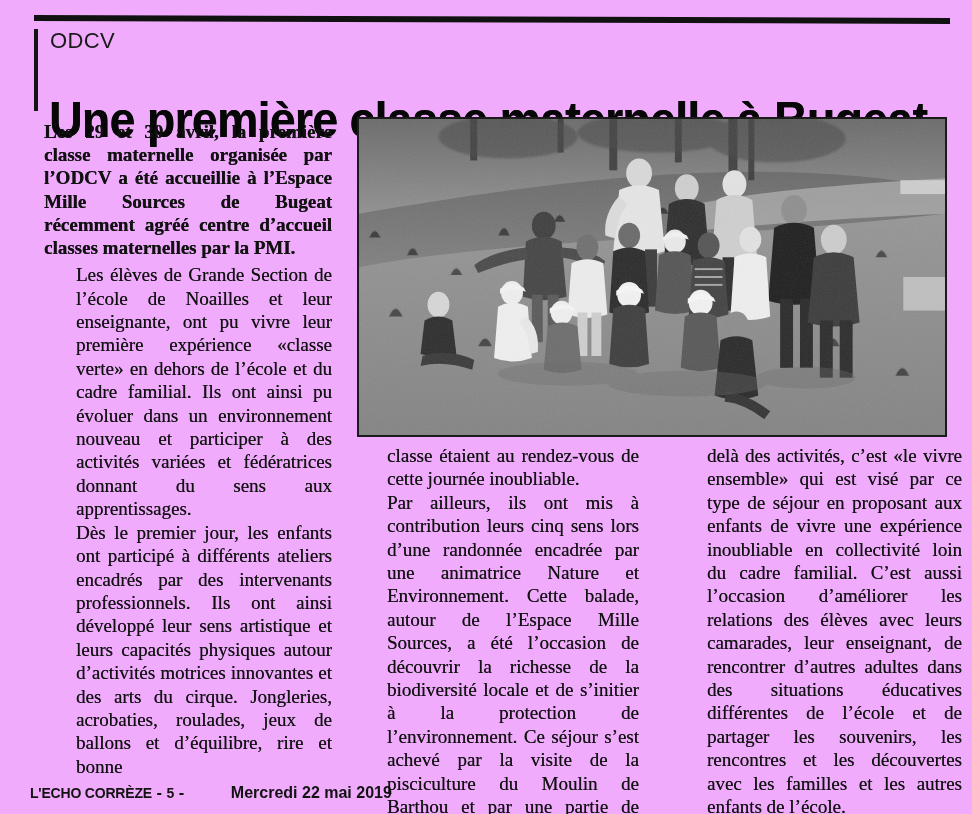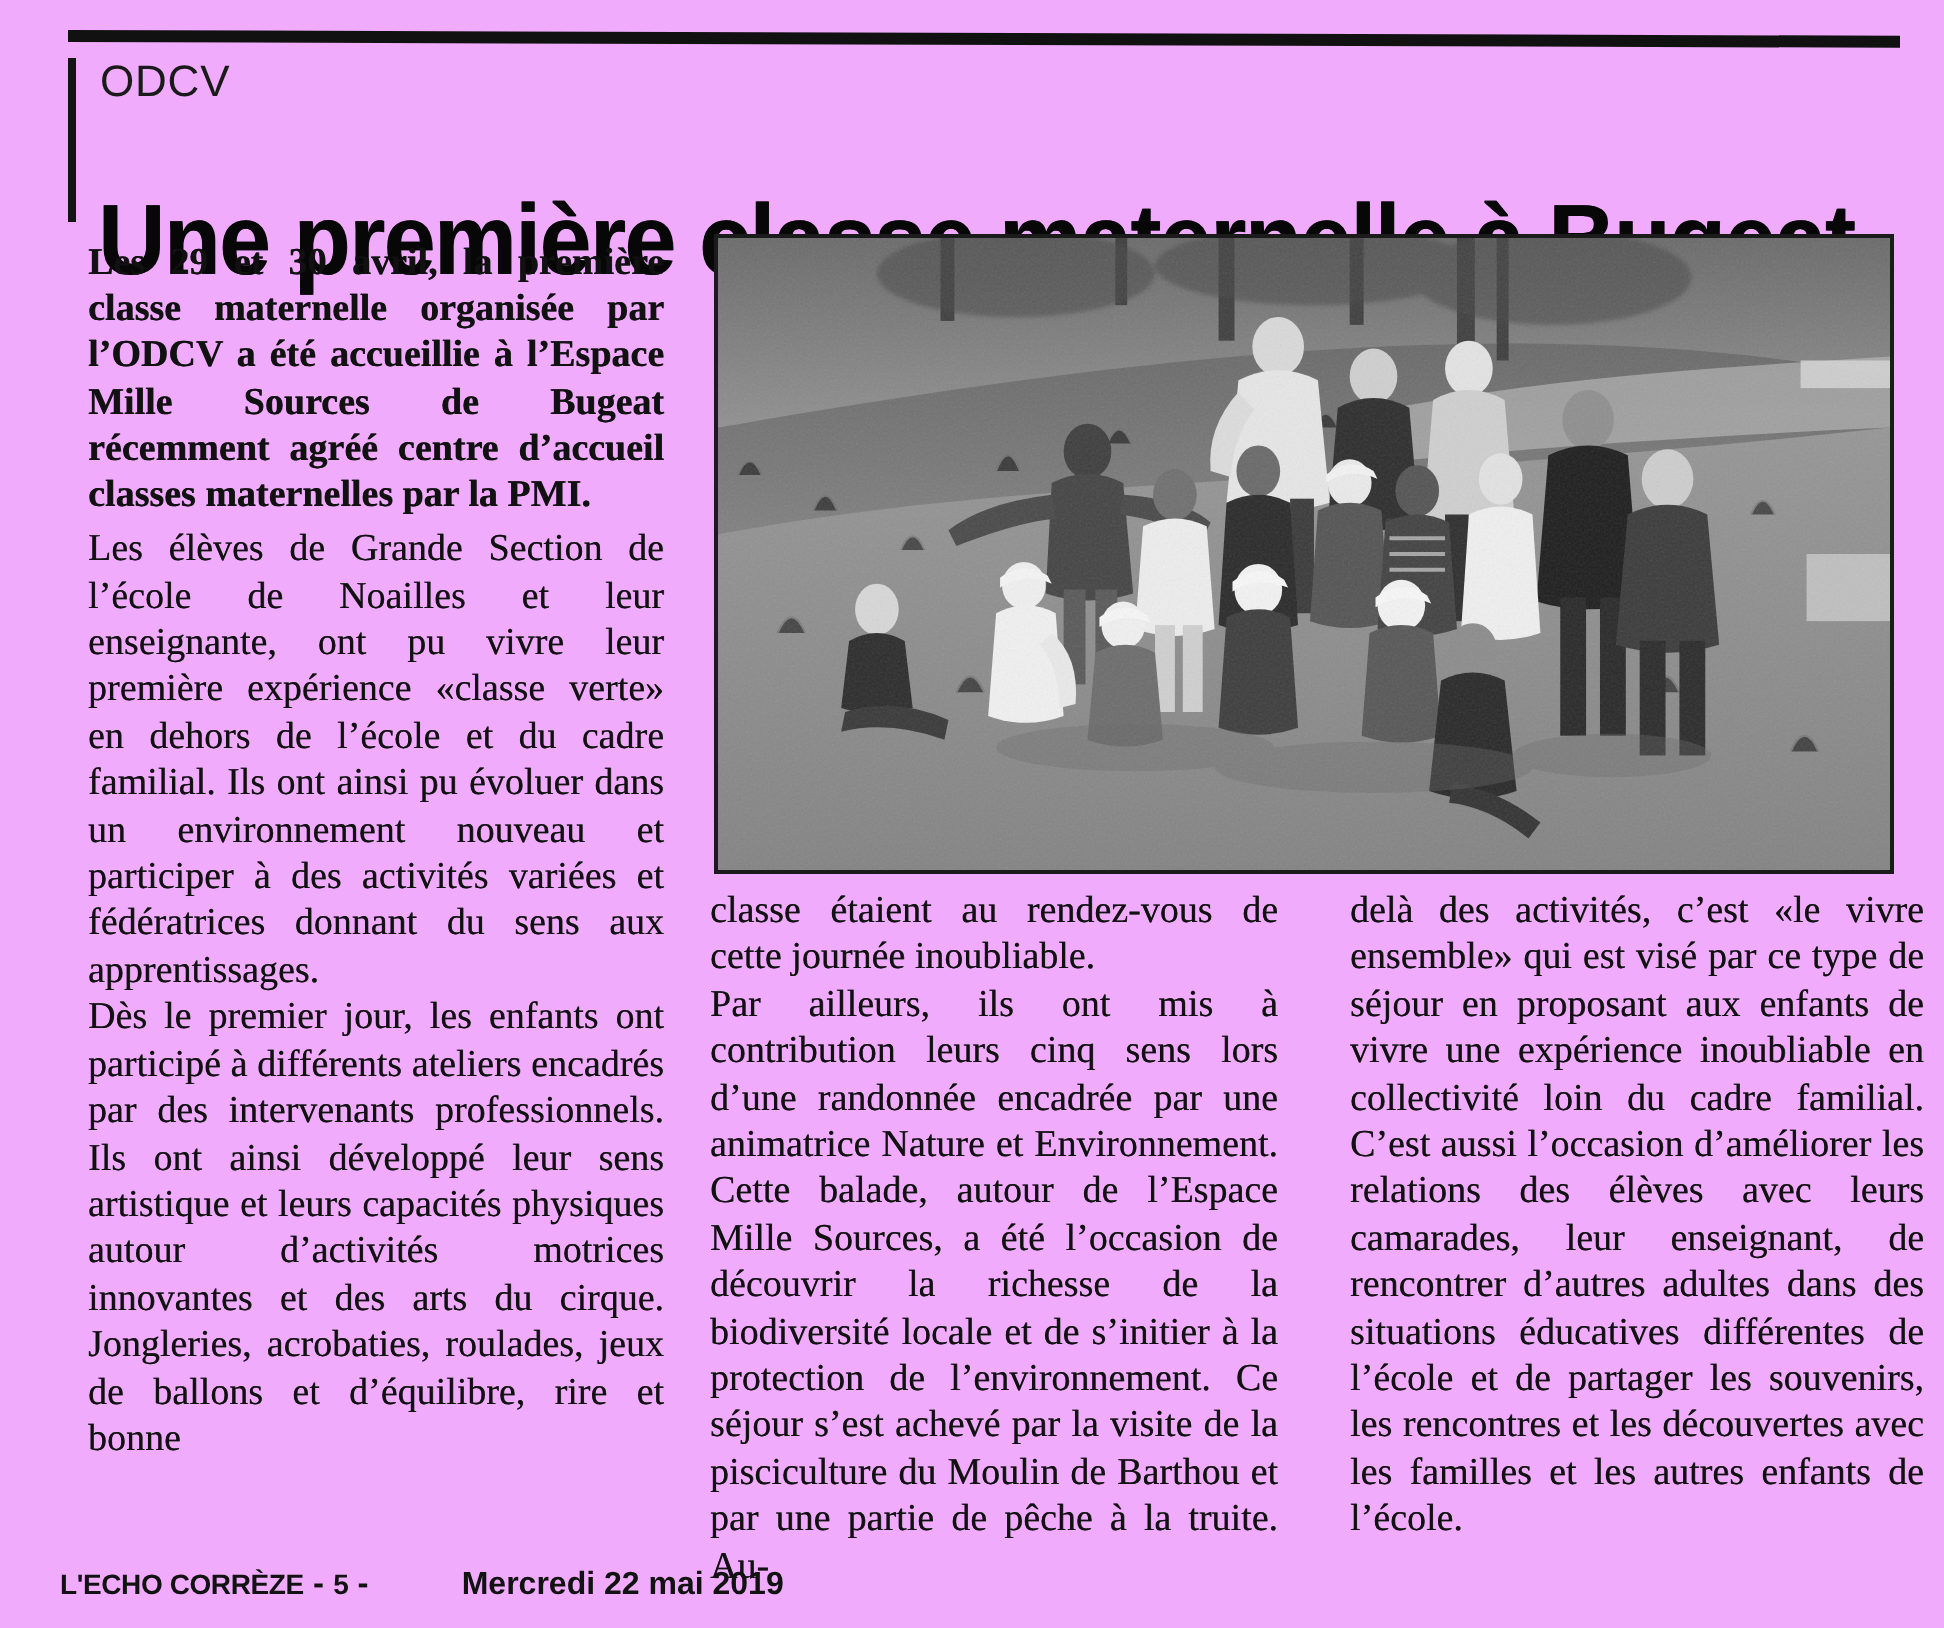--- a/index.html
+++ b/index.html
@@ -130,20 +130,21 @@
     line-height: 23.4px;
     font-weight: normal;
     margin: 0;
     text-align: justify;
   }
   .body-par + .body-par { margin-top: 0px; }
 
   
   .col1 .body-par, .col2 .body-par, .col3 .body-par {
     text-shadow: 0.18px 0 0 rgba(17,17,17,0.75);
+    margin-left: 32px;
   }
   .lead { text-shadow: 0.25px 0 0 rgba(10,10,10,0.85); }
 
   .headline { text-shadow: 0.3px 0 0 rgba(0,0,0,0.9); }
 
   
   .footer {
     position: absolute;
     left: 30px;
     top: 782px;

